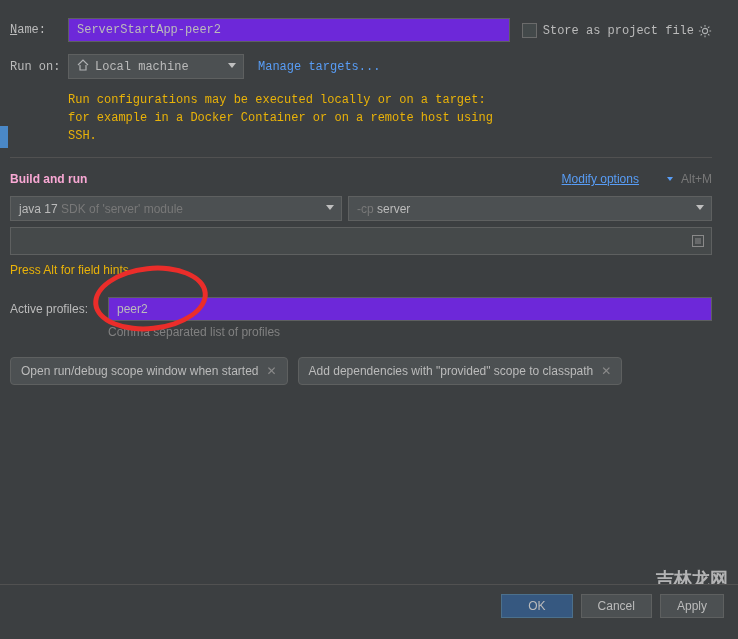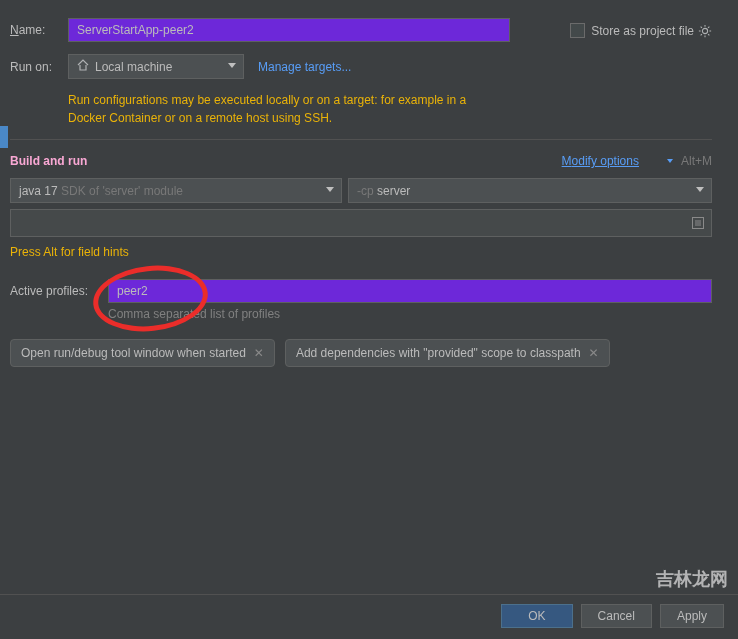--- a/index.html
+++ b/index.html
@@ -12,21 +12,21 @@
     overflow: hidden;
     position: relative;
   }
   .container { padding: 18px 26px 0 10px; display: flex; }
   .left-rail { width: 14px; }
   .left-rail .selection-marker {
     position: absolute; left: 0; top: 126px;
     width: 8px; height: 22px; background: #4a88c7;
   }
   .content { flex: 1; }
-  .row { display: flex; align-items: center; margin-bottom: 12px; }
+  .row { display: flex; align-items: center; margin-bottom: 12px; font-family: Liberation Mono, monospace; }
   .label { min-width: 58px; }
   .label .u { text-decoration: underline; }
   .input {
     background: #6d28d9; border: 1px solid #5e6060;
     color: #bbbbbb; height: 24px; padding: 2px 8px;
     font-family: inherit; font-size: 12px;
   }
   .name-input { width: 442px; }
   .checkbox-box {
     width: 15px; height: 15px; border: 1px solid #6b6b6b;
@@ -92,21 +92,21 @@
   .chip {
     background: #4c5052; border: 1px solid #5e6060;
     border-radius: 4px; padding: 6px 10px;
     display: flex; align-items: center; color: #bbbbbb;
   }
   .chip .close {
     margin-left: 8px; color: #8a8a8a; cursor: pointer;
     font-size: 12px;
   }
   .footer {
-    position: absolute; bottom: 2px; left: 0; right: 0;
+    position: absolute; bottom: 12px; left: 0; right: 0;
     border-top: 1px solid #515151; background: #3c3f41;
     height: 43px; display: flex; justify-content: flex-end;
     align-items: center; padding-right: 14px; gap: 8px;
   }
   .btn {
     height: 24px; padding: 0 16px; font-size: 12px;
     font-family: inherit; cursor: pointer;
   }
   .btn-default {
     background: #4c5052; border: 1px solid #5e6060; color: #bbbbbb;
@@ -207,21 +207,21 @@
   <div class="hint" style="margin-bottom:18px">Press Alt for field hints</div>
 
   <div class="profiles-row">
     <div class="plabel">Active profiles:</div>
     <input class="input profiles-input" type="text" value="peer2" style="">
   </div>
   <div class="sub-hint">Comma separated list of profiles</div>
 
   <div class="chips">
     <div class="chip">
-      <span>Open run/debug tool window when started</span>
+      <span>Open run/debug scope window when started</span>
       <span class="close">✕</span>
     </div>
     <div class="chip">
       <span>Add dependencies with "provided" scope to classpath</span>
       <span class="close">✕</span>
     </div>
   </div>
 
 </div>
 </div>

